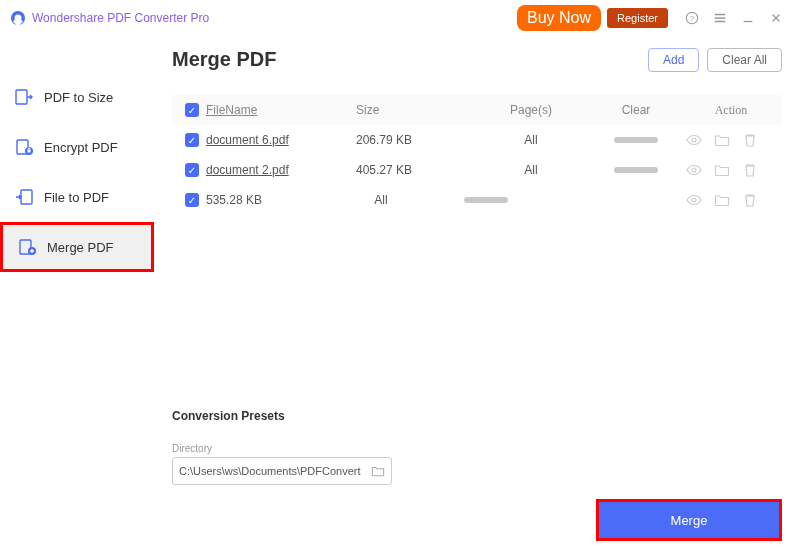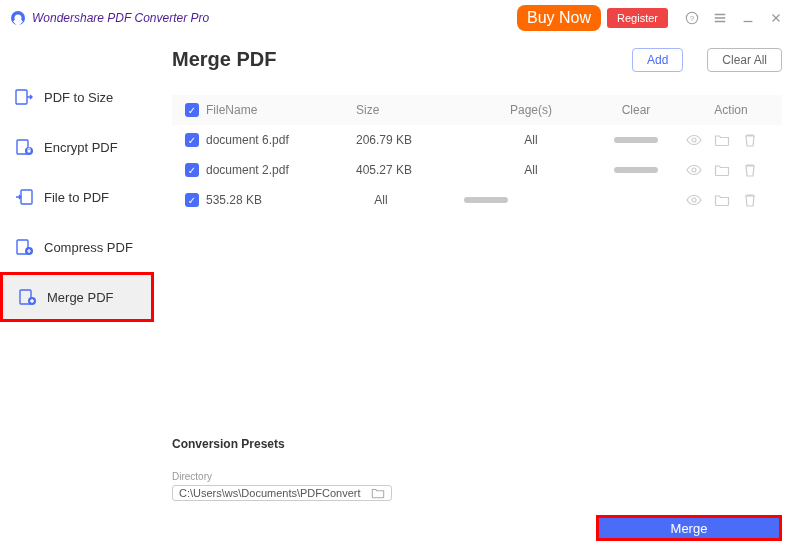--- a/index.html
+++ b/index.html
@@ -1,54 +1,54 @@
 <!DOCTYPE html>
 <html><head>
 <meta charset="utf-8">
 <style>
   * { box-sizing: border-box; margin: 0; padding: 0; }
   body { font-family: -apple-system, BlinkMacSystemFont, 'Segoe UI', Arial, sans-serif; font-size: 13px; color: #333; background: #fff; width: 800px; height: 555px; overflow: hidden; }
   .titlebar { height: 36px; display: flex; align-items: center; padding: 0 10px; background: #fff; }
   .titlebar .logo { width: 16px; height: 16px; margin-right: 6px; }
-  .titlebar .title { font-size: 12px; color: #4c1d95; flex: 0 0 auto; font-style: italic; }
+  .titlebar .title { font-size: 12px; color: #8b5cf6; flex: 0 0 auto; }
   .titlebar .spacer { flex: 1; }
   .titlebar .btn-buy { background: #ff6a00; color: #fff; border: none; border-radius: 8px; padding: 4px 10px; font-size: 16px; margin-right: 6px; cursor: pointer; }
-  .titlebar .btn-reg { background: #ef4444; color: #fff; border: none; border-radius: 3px; padding: 4px 10px; font-size: 11px; margin-right: 10px; cursor: pointer; }
+  .titlebar .btn-reg { background: #c2410c; color: #fff; border: none; border-radius: 3px; padding: 4px 10px; font-size: 11px; margin-right: 10px; cursor: pointer; }
   .titlebar .win-icon { width: 16px; height: 16px; display: inline-flex; align-items: center; justify-content: center; margin: 0 6px; color: #888; cursor: pointer; font-size: 14px; }
   .main { display: flex; height: calc(100% - 36px); }
   .sidebar { width: 192px; background: #fff; padding-top: 36px; }
   .side-item { display: flex; align-items: center; padding: 0 14px; height: 50px; cursor: pointer; }
   .side-item .icon { width: 20px; height: 20px; margin-right: 10px; display: flex; align-items: center; justify-content: center; }
   .side-item .label { font-size: 13px; color: #333; }
   .side-item.active { background: #f0f0f0; border: 3px solid #ff0000; }
   .content { flex: 1; padding: 8px 18px 14px 18px; position: relative; display: flex; flex-direction: column; }
   .content h1 { font-size: 20px; font-weight: 700; margin-top: 4px; margin-bottom: 2px; }
-  .topbtns { position: absolute; right: 18px; top: 12px; display: flex; gap: 24px; border-radius: 7px; }
+  .topbtns { position: absolute; right: 18px; top: 12px; display: flex; gap: 8px; border-radius: 7px; }
   .btn-outline { background: #fff; border: 1px solid #bbb; border-radius: 4px; padding: 4px 14px; font-size: 12px; color: #666; cursor: pointer; }
   .btn-outline.add { color: #4a6cf7; border-color: #a7b6f8; }
   .table { margin-top: 22px; }
   .thead, .trow { display: flex; align-items: center; height: 30px; padding: 0 6px; font-size: 12px; color: #555; }
   .thead { background: #fafafa; color: #888; }
   .cell-chk { width: 28px; display: flex; justify-content: center; }
-  .cell-name { width: 150px; }
+  .cell-name { width: 150px; text-decoration: underline; }
   .cell-size { width: 120px; }
   .cell-pages { width: 110px; text-align: center; }
   .cell-status { width: 100px; display: flex; justify-content: center; }
-  .cell-action { flex: 1; text-align: right; display: flex; justify-content: flex-end; gap: 12px; padding-right: 18px; }
+  .cell-action { flex: 1; text-align: right; display: flex; justify-content: flex-end; gap: 12px; padding-right: 18px; font-family: Liberation Serif, serif; }
   .chk { width: 14px; height: 14px; border-radius: 3px; background: #4a6cf7; display: inline-flex; align-items: center; justify-content: center; color: #fff; font-size: 10px; cursor: pointer; }
   .status-bar { width: 44px; height: 6px; background: #c8c8c8; border-radius: 3px; }
   .act-icon { width: 16px; height: 16px; color: #bbb; cursor: pointer; }
   .presets { margin-top: auto; padding-top: 10px; }
   .presets .ptitle { font-size: 12px; font-weight: 700; margin-bottom: 20px; }
   .presets .plabel { font-size: 10px; color: #999; margin-bottom: 3px; }
-  .presets .pfield { display: flex; align-items: center; border: 1px solid #ccc; border-radius: 3px; height: 16px; width: 220px; padding: 0 6px; font-size: 11px; color: #555; }
+  .presets .pfield { display: flex; align-items: center; border: 1px solid #ccc; border-radius: 3px; height: 28px; width: 220px; padding: 0 6px; font-size: 11px; color: #555; }
   .presets .pfield .folder { margin-left: auto; color: #aaa; cursor: pointer; }
   .merge-row { display: flex; justify-content: flex-end; margin-top: 14px; }
   .merge-wrap { border: 3px solid #ff0000; }
-  .btn-merge { background: #4a6cf7; color: #fff; border: none; width: 180px; height: 20px; font-size: 13px; cursor: pointer; }
+  .btn-merge { background: #4a6cf7; color: #fff; border: none; width: 180px; height: 36px; font-size: 13px; cursor: pointer; }
   svg { display: block; }
 </style>
 </head>
 <body>
 
 <div class="titlebar">
   <span class="logo">
     <svg viewBox="0 0 16 16">
         <circle cx="8" cy="8" r="7" fill="#4a6cf7"></circle>
         <circle cx="8" cy="8" r="3.5" fill="#fff"></circle>
@@ -105,30 +105,20 @@
       <span class="label">Encrypt PDF</span>
     </div>
     <div class="side-item">
       <span class="icon">
           <svg viewBox="0 0 20 20" width="20" height="20">
             <rect x="7" y="3" width="11" height="14" rx="1" fill="none" stroke="#4a6cf7" stroke-width="1.4"></rect>
             <path d="M2 10h5m-2 -2l2 2-2 2" fill="none" stroke="#4a6cf7" stroke-width="1.4"></path>
           </svg>
         </span>
       <span class="label">File to PDF</span>
-    </div>
-    <div class="side-item">
-      <span class="icon">
-          <svg viewBox="0 0 20 20" width="20" height="20">
-            <rect x="3" y="3" width="11" height="14" rx="1" fill="none" stroke="#4a6cf7" stroke-width="1.4"></rect>
-            <circle cx="15" cy="14" r="4" fill="#4a6cf7"></circle>
-            <path d="M13 14h4M15 12v4" stroke="#fff" stroke-width="1.2"></path>
-          </svg>
-        </span>
-      <span class="label">Compress PDF</span>
     </div>
     <div class="side-item active">
       <span class="icon">
           <svg viewBox="0 0 20 20" width="20" height="20">
             <rect x="3" y="3" width="11" height="14" rx="1" fill="none" stroke="#4a6cf7" stroke-width="1.4"></rect>
             <circle cx="15" cy="14" r="4" fill="#4a6cf7"></circle>
             <path d="M13 14h4M15 12v4" stroke="#fff" stroke-width="1.4"></path>
           </svg>
         </span>
       <span class="label">Merge PDF</span>

